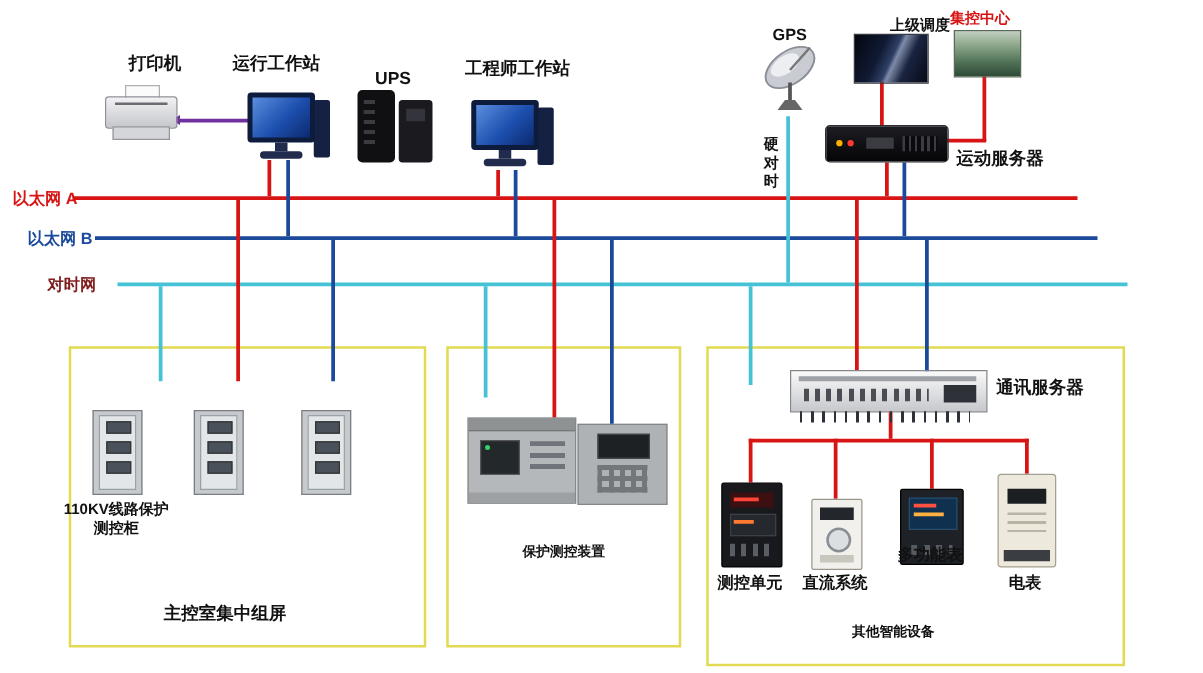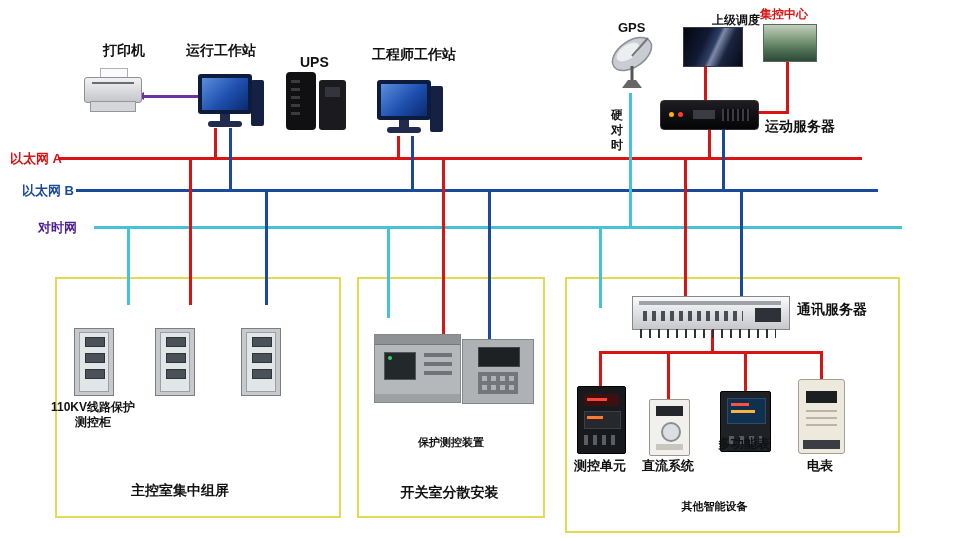--- a/index.html
+++ b/index.html
@@ -1,21 +1,21 @@
 <!DOCTYPE html>
 <html><head>
 <meta charset="utf-8">
 <style>
   html,body{margin:0;padding:0;background:#ffffff;}
   #canvas{position:relative;width:962px;height:538px;background:#ffffff;overflow:hidden;
           font-family:"Liberation Sans","DejaVu Sans",sans-serif;color:#111;}
   .lbl{position:absolute;font-weight:bold;color:#111;white-space:nowrap;}
   .b14{font-size:14px;} .b13{font-size:13px;} .b12{font-size:12px;} .b15{font-size:11px;}
   .ctr{text-align:center;white-space:normal;line-height:1.25;}
-  .c-red{color:#d81414;} .c-blue{color:#1b4a9b;} .c-cyan{color:#4c1d95;}
+  .c-red{color:#d81414;} .c-blue{color:#1b4a9b;} .c-cyan{color:#7f1d1d;}
   .vtext{width:16px;white-space:normal;word-break:break-all;line-height:1.25;text-align:center;font-size:12px;}
   .hl,.vl{position:absolute;}
   .box{position:absolute;border:2px solid #e2da52;background:#ffffff;}
   
   .printer{position:absolute;width:58px;height:44px;}
   .pr-paper{position:absolute;left:16px;top:0;width:26px;height:11px;background:#fbfbfc;border:1px solid #b0b0b4;}
   .pr-body{position:absolute;left:0;top:9px;width:56px;height:24px;background:linear-gradient(#f2f2f4,#c4c6ca);border:1px solid #8e9096;border-radius:3px;}
   .pr-slot{position:absolute;left:8px;top:14px;width:42px;height:2px;background:#6a6c72;}
   .pr-tray{position:absolute;left:6px;top:33px;width:44px;height:9px;background:#d4d6da;border:1px solid #94969c;}
   
@@ -256,21 +256,20 @@
   <div class="lbl vtext" style="left:609px;top:92px;margin-top:16px;">硬对时</div>
 
   <div class="lbl b13 c-red" style="left:10px;top:150px;">以太网 A</div>
   <div class="lbl b13 c-blue" style="left:22px;top:182px;">以太网 B</div>
   <div class="lbl b13 c-cyan" style="left:38px;top:219px;">对时网</div>
 
   <div class="lbl b12 ctr" style="left:50px;top:400px;width:86px;">110KV线路保护测控柜</div>
   <div class="lbl b14 ctr" style="left:90px;top:482px;width:180px;">主控室集中组屏</div>
 
   <div class="lbl b15 ctr" style="left:374px;top:436px;width:154px;">保护测控装置</div>
-  <div class="lbl b14 ctr" style="left:362px;top:484px;width:175px;">开关室分散安装</div>
 
   <div class="lbl b14" style="left:797px;top:301px;">通讯服务器</div>
   <div class="lbl b13 ctr" style="left:567px;top:458px;width:66px;">测控单元</div>
   <div class="lbl b13 ctr" style="left:635px;top:458px;width:66px;">直流系统</div>
   <div class="lbl b13 ctr" style="left:711px;top:436px;width:66px;">多功能表</div>
   <div class="lbl b13 ctr" style="left:787px;top:458px;width:66px;">电表</div>
   <div class="lbl b15 ctr" style="left:622px;top:500px;width:185px;">其他智能设备</div>
 
 </div>
 

